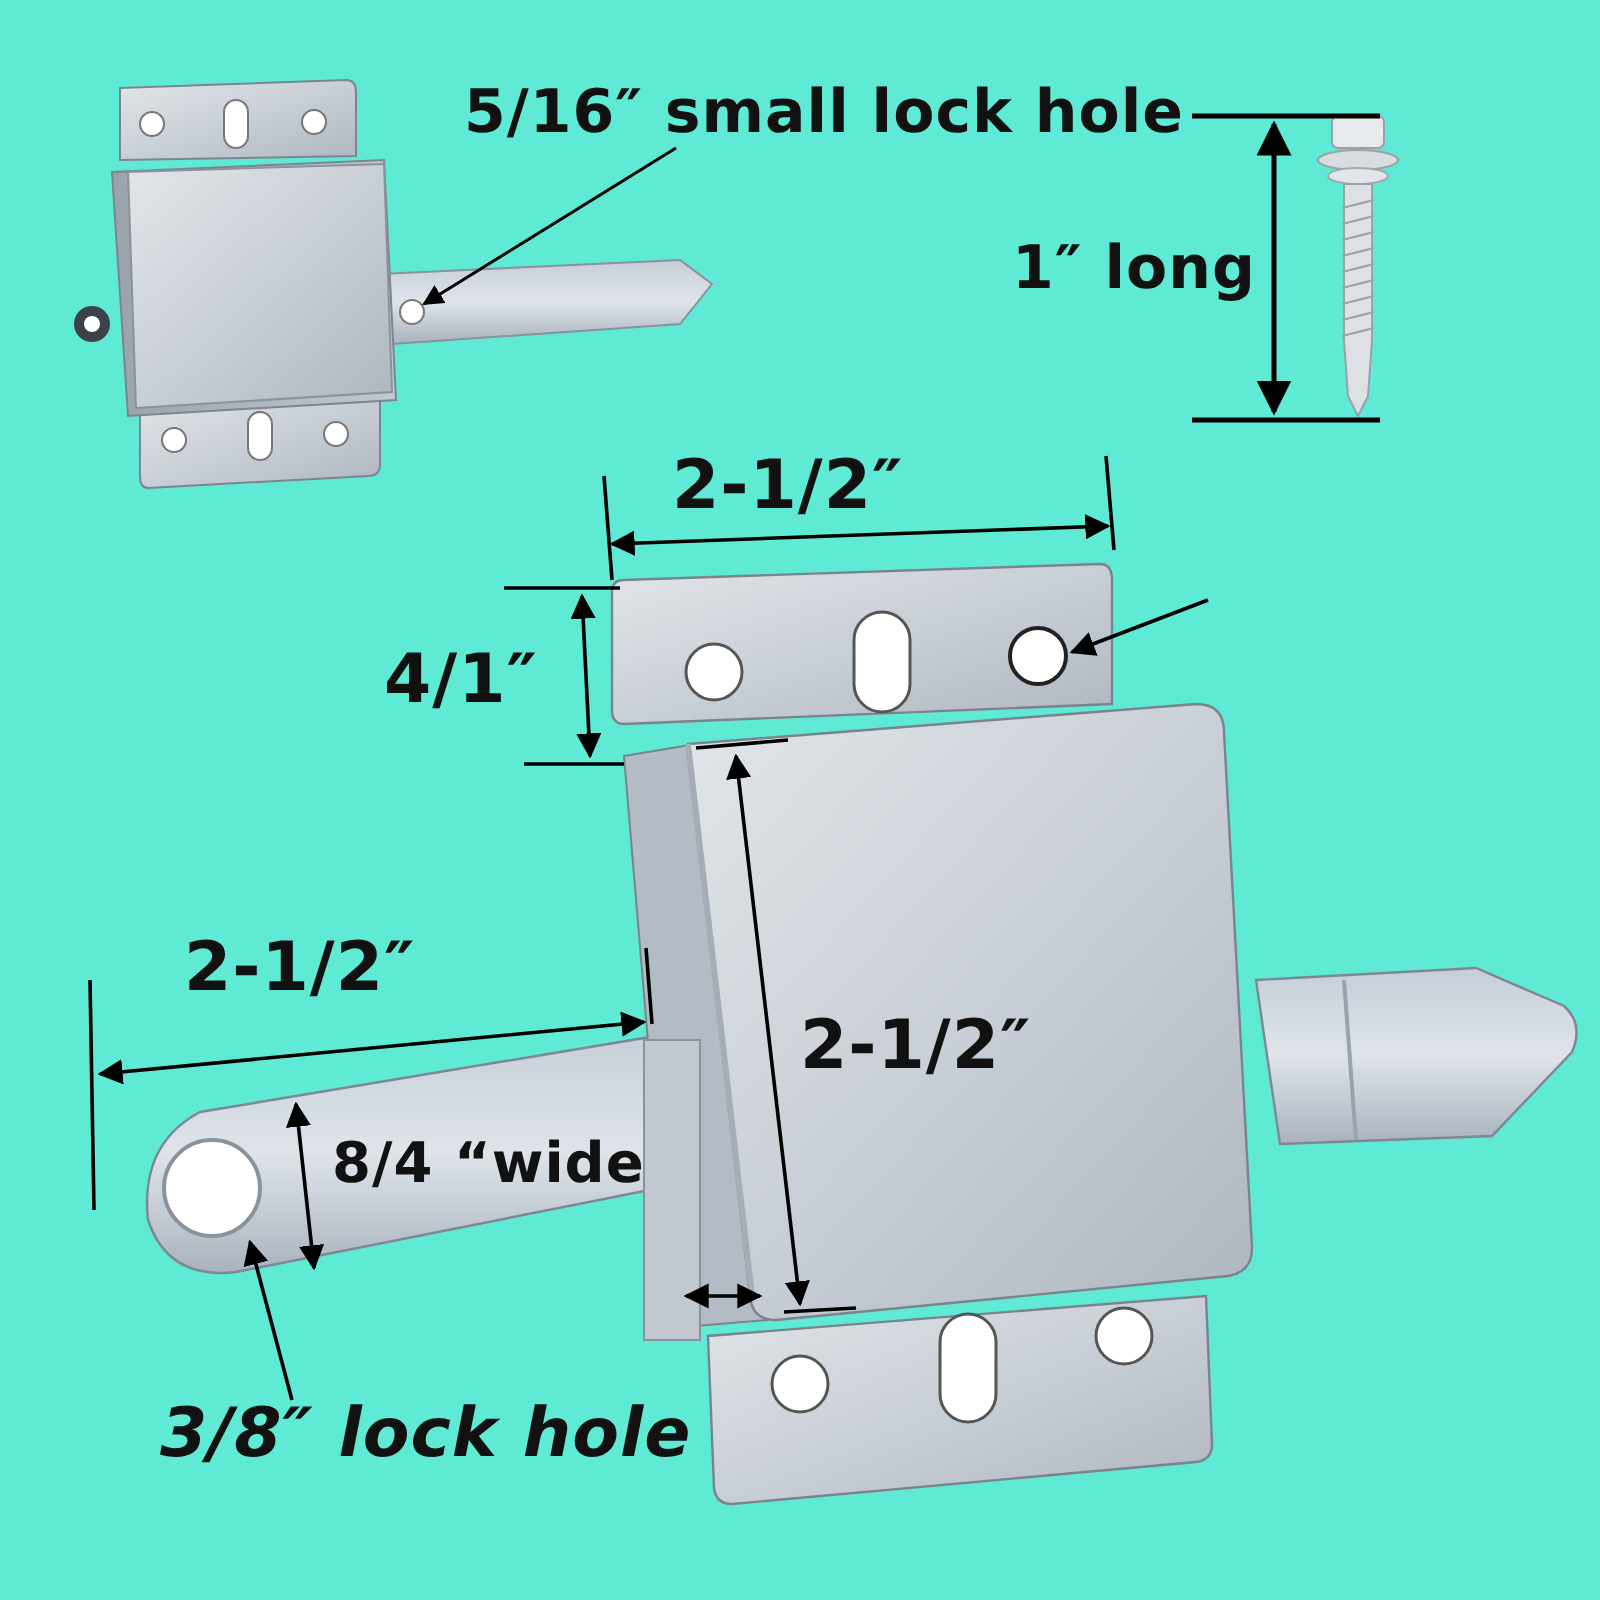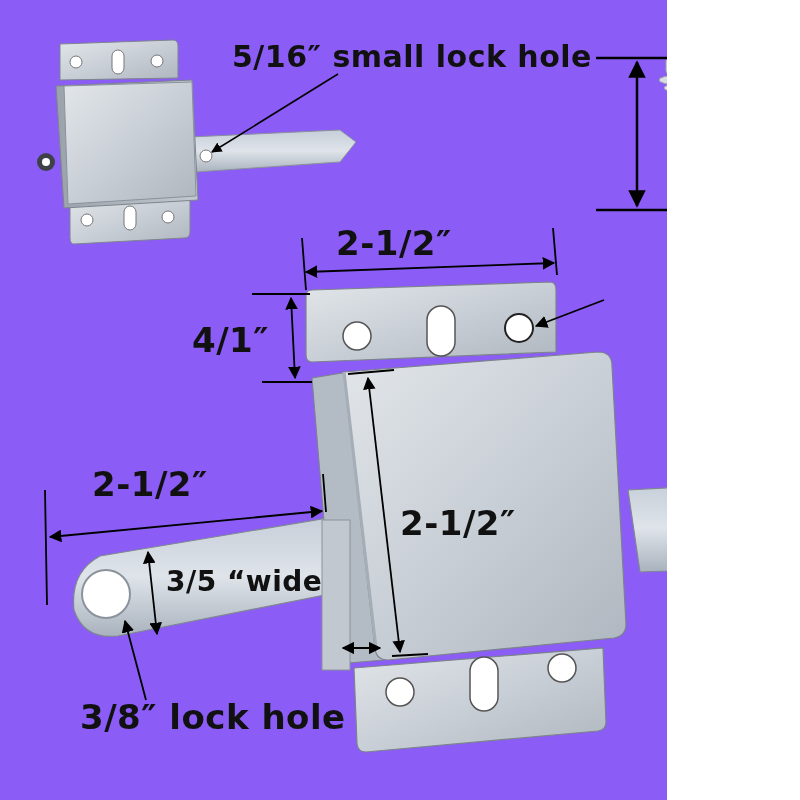--- a/index.html
+++ b/index.html
@@ -1,18 +1,18 @@
 <!DOCTYPE html>
 <html><head>
 <meta charset="utf-8">
 <style>
   html, body { margin: 0; padding: 0; background: #ffffff; }
   .canvas {
-    position: relative; width: 667px; height: 800px; overflow: hidden;
-    background: #8b5cf6; font-family: "DejaVu Sans", "Liberation Sans", sans-serif;
+    position: relative; width: 800px; height: 800px; overflow: hidden;
+    background: #5eead4; font-family: "DejaVu Sans", "Liberation Sans", sans-serif;
   }
   .label {
     position: absolute; color: #111111; font-weight: bold; white-space: nowrap;
     font-size: 34px; letter-spacing: 0.5px; line-height: 1;
   }
   svg.art { position: absolute; left: 0; top: 0; }
 </style>
 </head>
 <body>
 
@@ -134,20 +134,21 @@
 
       <line x1="348" y1="374" x2="394" y2="370"></line>
       <line x1="392" y1="656" x2="428" y2="654"></line>
       <line x1="368" y1="378" x2="400" y2="652" marker-start="url(#arr)" marker-end="url(#arr)"></line>
 
       <line x1="343" y1="648" x2="380" y2="648" marker-start="url(#arr)" marker-end="url(#arr)"></line>
     </g>
   </svg>
 
   <div class="label" style="left:232px; top:42px; font-size:30px;">5/16″ small lock hole</div>
+  <div class="label" style="left:506px; top:120px; font-size:30px;">1″ long</div>
   <div class="label" style="left:336px; top:226px;">2-1/2″</div>
   <div class="label" style="left:192px; top:323px;">4/1″</div>
   <div class="label" style="left:92px; top:467px;">2-1/2″</div>
   <div class="label" style="left:400px; top:506px;">2-1/2″</div>
-  <div class="label" style="left:166px; top:568px; font-size:28px;">3/5 “wide</div>
-  <div class="label" style="left:80px; top:700px;">3/8″ lock hole</div>
+  <div class="label" style="left:166px; top:568px; font-size:28px;">8/4 “wide</div>
+  <div class="label" style="left:80px; top:700px;font-style:italic;">3/8″ lock hole</div>
 
 </div>
 
 </body></html>

